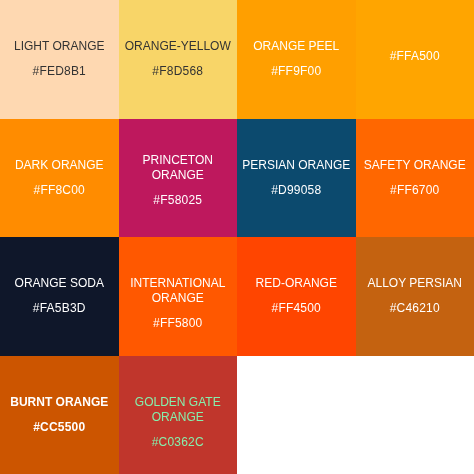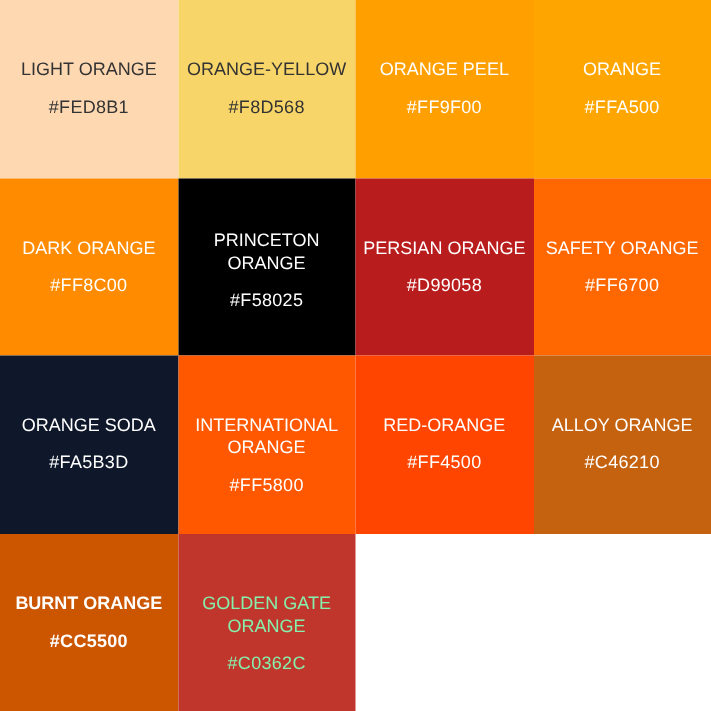--- a/index.html
+++ b/index.html
@@ -78,40 +78,39 @@
 
   <div class="swatch" style="background-color: rgb(255, 159, 0); color: rgb(255, 255, 255);">
     <div class="swatch-inner">
       <div class="color-name">ORANGE PEEL</div>
       <div class="color-hex">#FF9F00</div>
     </div>
   </div>
 
   <div class="swatch" style="background-color: rgb(255, 165, 0); color: rgb(255, 255, 255);">
     <div class="swatch-inner">
-      <div class="color-name">ORANGE</div>
       <div class="color-hex">#FFA500</div>
     </div>
   </div>
 
   <div class="swatch" style="background-color: rgb(255, 140, 0); color: rgb(255, 255, 255);">
     <div class="swatch-inner">
       <div class="color-name">DARK ORANGE</div>
       <div class="color-hex">#FF8C00</div>
     </div>
   </div>
 
-  <div class="swatch nudge-up" style="background-color: #000000; color: rgb(255, 255, 255);">
+  <div class="swatch nudge-up" style="background-color: #be185d; color: rgb(255, 255, 255);">
     <div class="swatch-inner">
       <div class="color-name">PRINCETON ORANGE</div>
       <div class="color-hex">#F58025</div>
     </div>
   </div>
 
-  <div class="swatch" style="background-color: #b91c1c; color: rgb(255, 255, 255);">
+  <div class="swatch" style="background-color: #0c4a6e; color: rgb(255, 255, 255);">
     <div class="swatch-inner">
       <div class="color-name">PERSIAN ORANGE</div>
       <div class="color-hex">#D99058</div>
     </div>
   </div>
 
   <div class="swatch" style="background-color: rgb(255, 103, 0); color: rgb(255, 255, 255);">
     <div class="swatch-inner">
       <div class="color-name">SAFETY ORANGE</div>
       <div class="color-hex">#FF6700</div>
@@ -135,21 +134,21 @@
 
   <div class="swatch" style="background-color: rgb(255, 69, 0); color: rgb(255, 255, 255);">
     <div class="swatch-inner">
       <div class="color-name">RED-ORANGE</div>
       <div class="color-hex">#FF4500</div>
     </div>
   </div>
 
   <div class="swatch" style="background-color: rgb(196, 98, 16); color: rgb(255, 255, 255);">
     <div class="swatch-inner">
-      <div class="color-name">ALLOY ORANGE</div>
+      <div class="color-name">ALLOY PERSIAN</div>
       <div class="color-hex">#C46210</div>
     </div>
   </div>
 
   <div class="swatch" style="background-color: rgb(204, 85, 0); color: rgb(255, 255, 255); font-weight: bold;">
     <div class="swatch-inner">
       <div class="color-name">BURNT ORANGE</div>
       <div class="color-hex">#CC5500</div>
     </div>
   </div>

